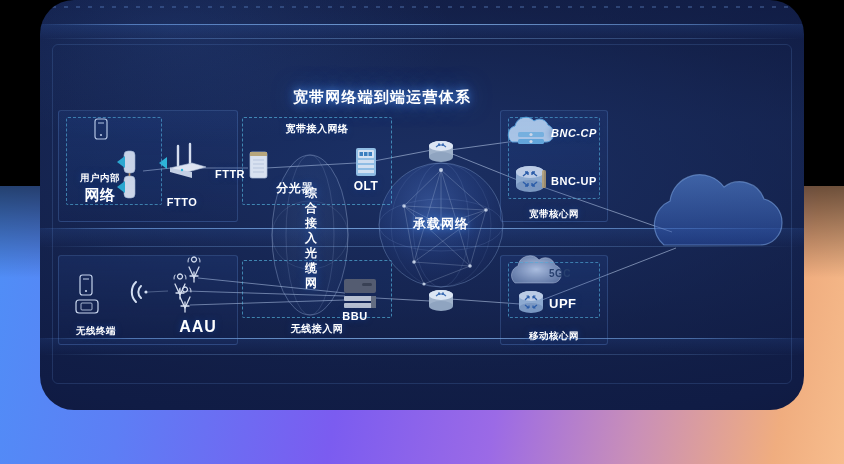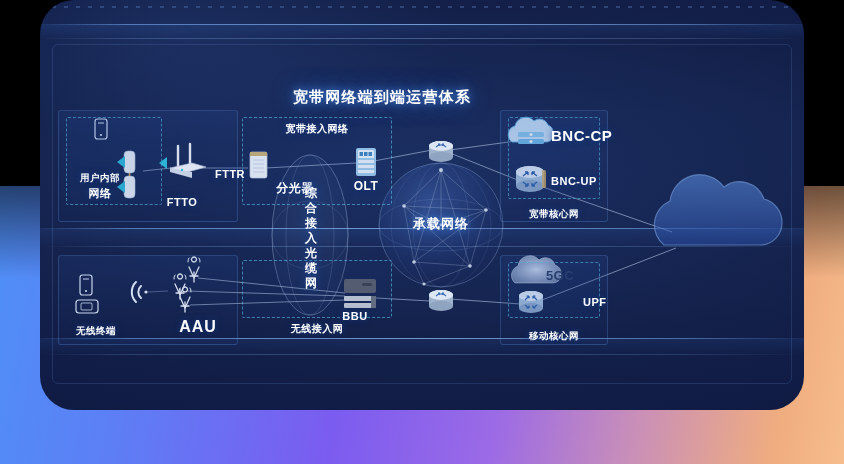--- a/index.html
+++ b/index.html
@@ -392,36 +392,36 @@
 
     <div class="lbl c" style="left:317px;top:122px;font-size:10px;">宽带接入网络</div>
 
     <div class="lbl c" style="left:317px;top:322px;font-size:10px;">无线接入网</div>
 
     <div class="lbl c" style="left:554px;top:208px;font-size:9.5px;">宽带核心网</div>
 
     <div class="lbl c" style="left:554px;top:330px;font-size:9.5px;">移动核心网</div>
 
     <div class="lbl c" style="left:100px;top:172px;font-size:9.5px;color:#fff;">用户内部</div>
-    <div class="lbl c" style="left:100px;top:186px;font-size:11px;color:#fff;">网络</div>
+    <div class="lbl c" style="left:100px;top:186px;font-size:15px;color:#fff;">网络</div>
 
     <div class="lbl c" style="left:182px;top:168px;font-size:11px;margin-left:48px;">FTTR</div>
     <div class="lbl c" style="left:182px;top:196px;font-size:11px;">FTTO</div>
 
     <div class="lbl c" style="left:257px;top:180px;font-size:12px;margin-left:38px;">分光器</div>
 
     <div class="lbl c" style="left:366px;top:179px;font-size:12px;">OLT</div>
 
-    <div class="lbl" style="left:551px;top:127px;font-size:15px;">BNC-CP</div>
+    <div class="lbl" style="left:551px;top:127px;font-size:11px;font-style:italic;">BNC-CP</div>
 
     <div class="lbl" style="left:551px;top:175px;font-size:11px;">BNC-UP</div>
 
-    <div class="lbl c" style="left:536px;top:268px;font-size:13px;color:#27406f;text-shadow:none;padding-left:48px;">5GC</div>
-
-    <div class="lbl" style="left:549px;top:296px;font-size:11px;margin-left:34px;">UPF</div>
+    <div class="lbl c" style="left:536px;top:268px;font-size:10px;color:#27406f;text-shadow:none;padding-left:48px;">5GC</div>
+
+    <div class="lbl" style="left:549px;top:296px;font-size:13px;">UPF</div>
 
     <div class="lbl c" style="left:96px;top:325px;font-size:9.5px;">无线终端</div>
 
     <div class="lbl c" style="left:190px;top:318px;font-size:16px;letter-spacing:1px;margin-left:8px;">AAU</div>
 
     <div class="lbl c" style="left:355px;top:310px;font-size:11px;">BBU</div>
 
     <div class="lbl c" style="left:441px;top:215px;font-size:13px;letter-spacing:1px;text-shadow:0 0 10px rgba(70,140,240,.95);">承载网络</div>
 
     <div class="vtext" id="vlabel" style="left:301px;top:186px;">

